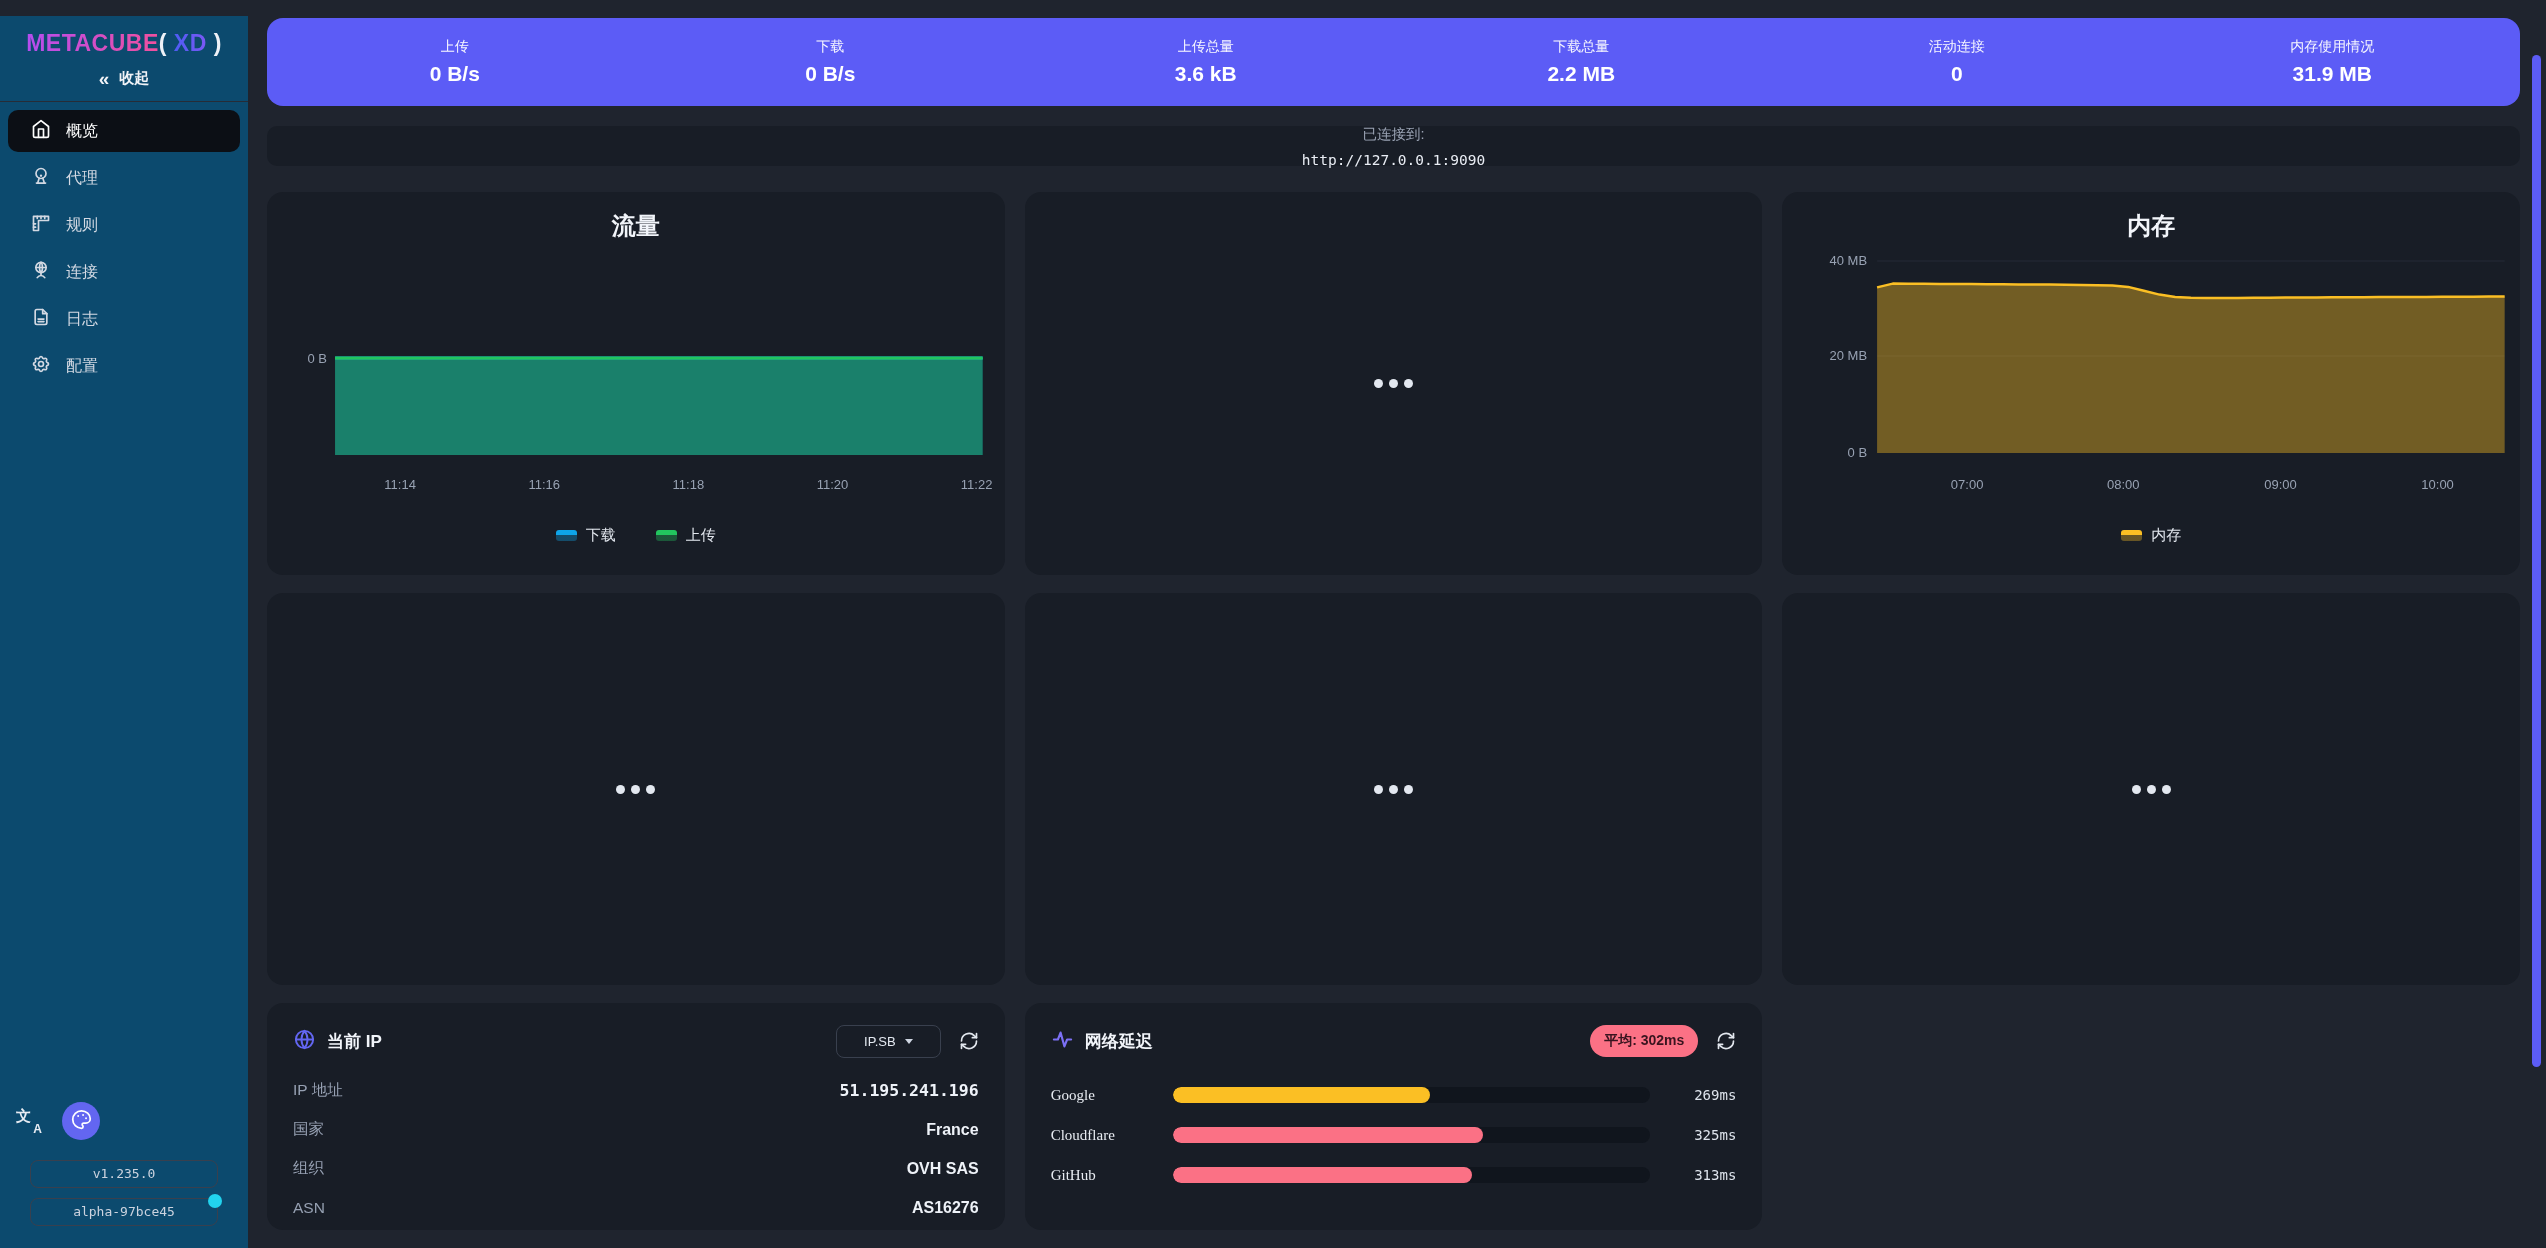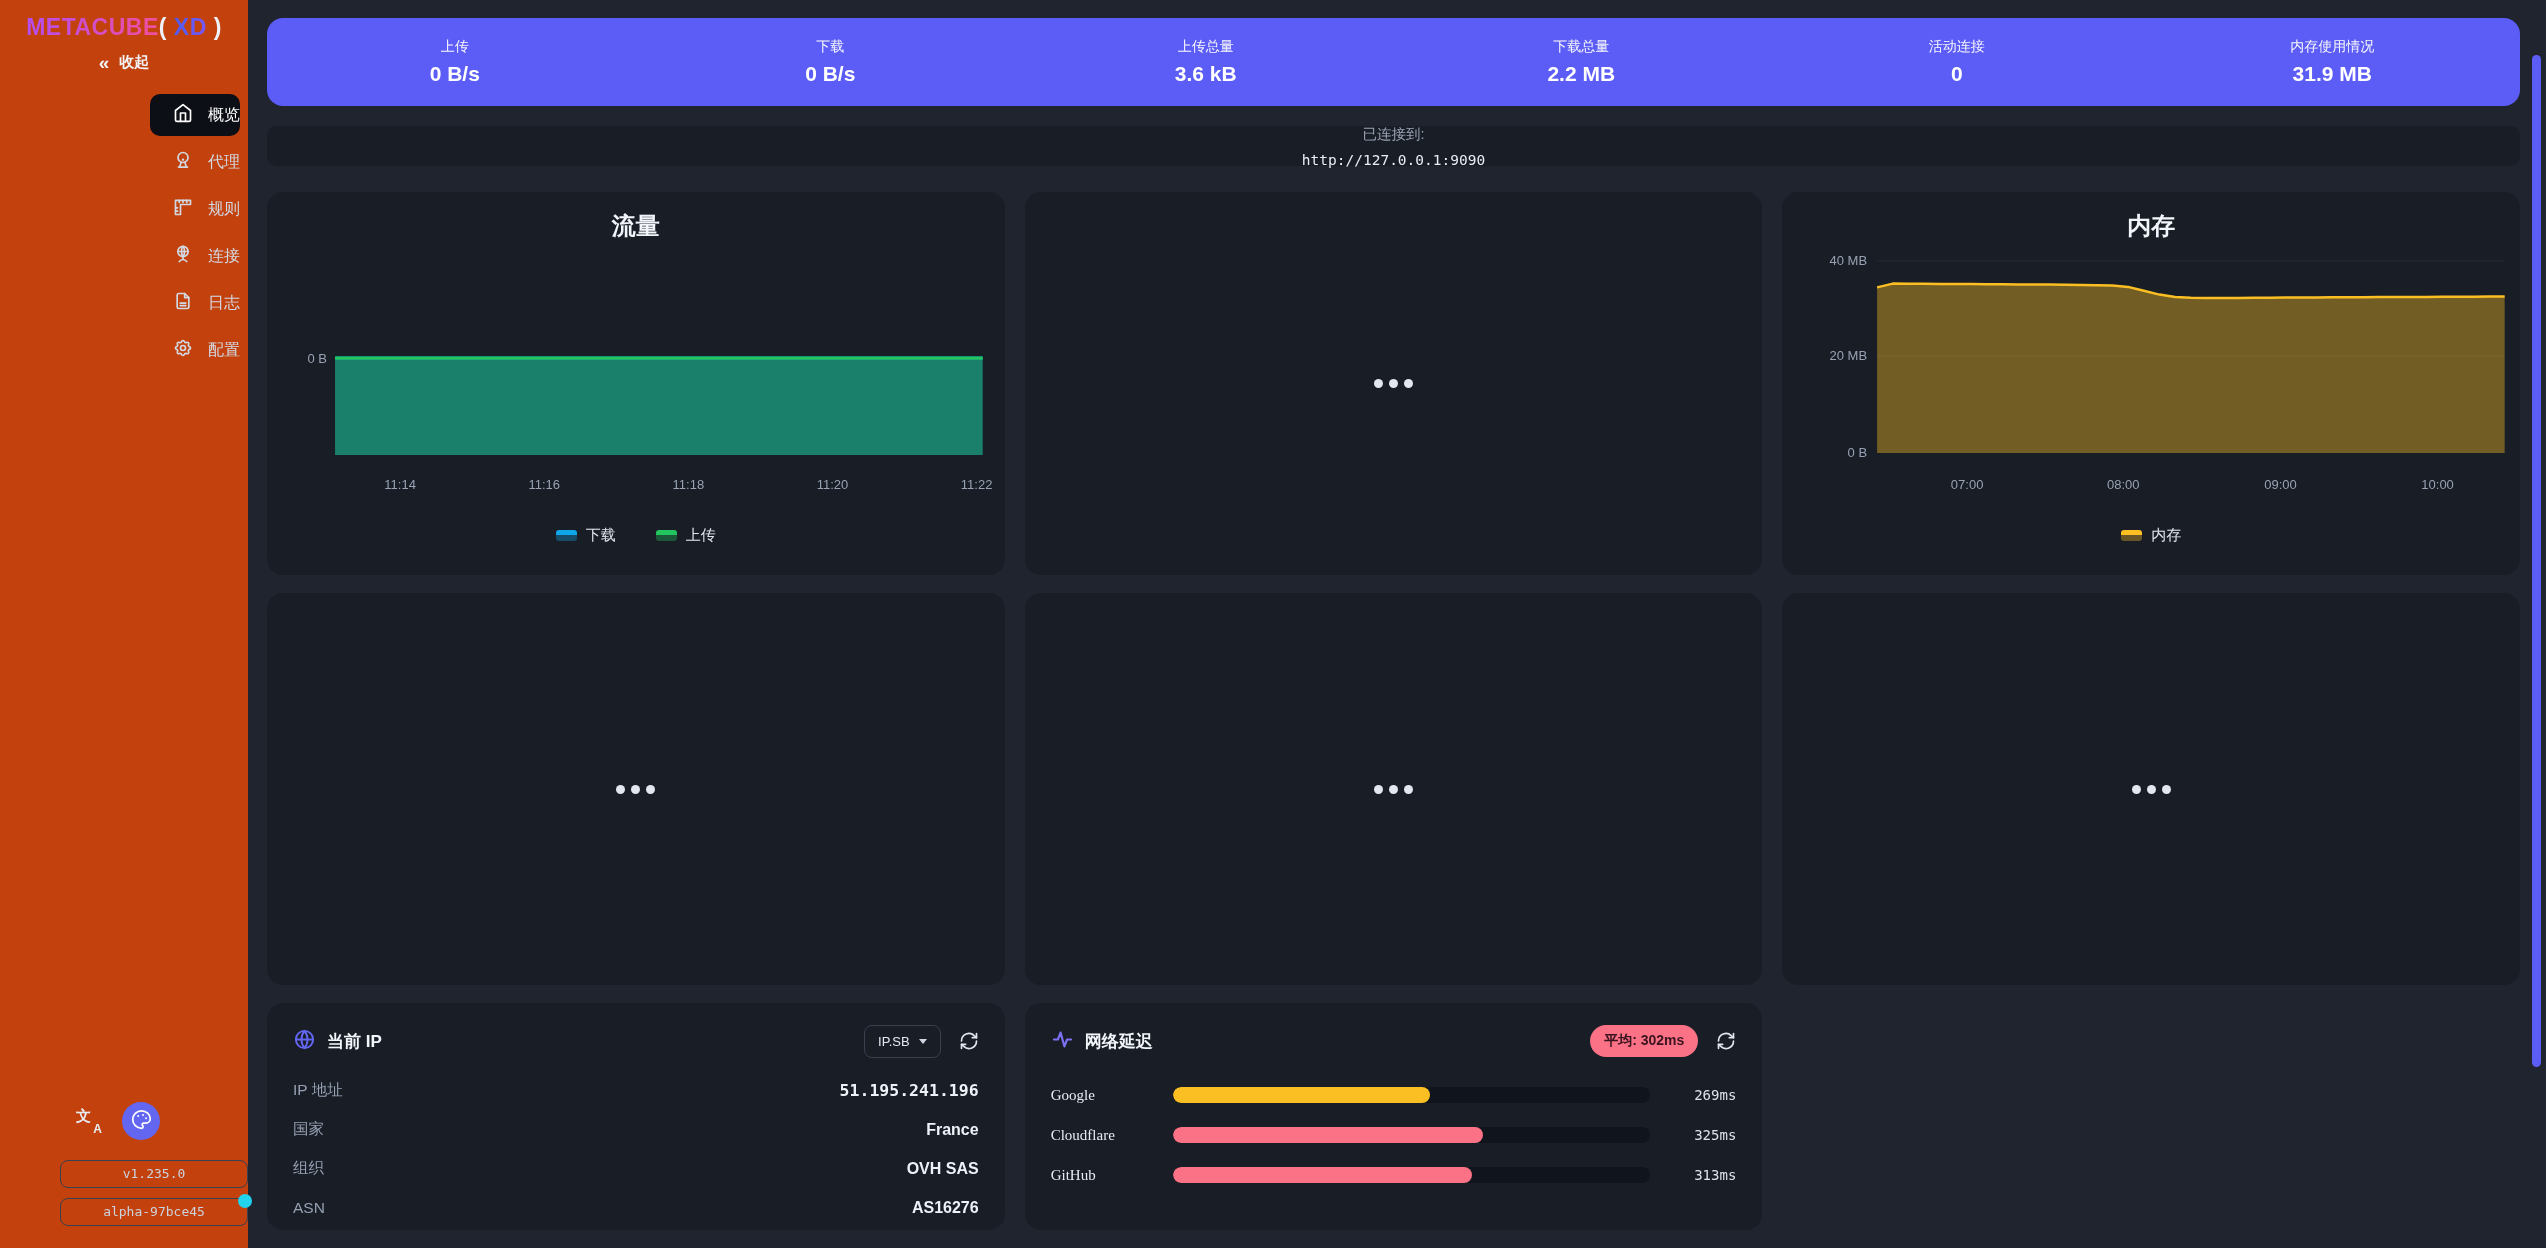--- a/index.html
+++ b/index.html
@@ -5,22 +5,22 @@
   * { margin:0; padding:0; box-sizing:border-box; }
   html,body { width:2546px; height:1248px; overflow:hidden; }
   body {
     background:#1f242e; color:#e9edf4;
     font-family:"Liberation Sans","DejaVu Sans",sans-serif;
   }
   .mono { font-family:"DejaVu Sans Mono","Liberation Mono",monospace; }
 
   
   .sidebar {
-    position:fixed; left:0; top:0; bottom:0; width:248px;
-    background:#c2410c; display:flex; flex-direction:column; z-index:5;align-items:flex-end;
+    position:fixed; left:0; top:16px; bottom:0; width:248px;
+    background:#0c4a6e; display:flex; flex-direction:column; z-index:5;
   }
   .logo { margin:14px auto 4px; font-size:23px; font-weight:700; letter-spacing:.5px; white-space:nowrap; }
   .logo-primary { background:linear-gradient(90deg,#b44df0,#f0509e); -webkit-background-clip:text; background-clip:text; color:transparent; }
   .logo-paren { color:#eef1f7; }
   .logo-accent { background:linear-gradient(90deg,#4d5cf3,#7b58f5); -webkit-background-clip:text; background-clip:text; color:transparent; }
   .collapse-btn { margin:8px auto 13px; display:flex; align-items:center; gap:10px; font-size:15px; font-weight:700; color:#f2f4f8; cursor:pointer; }
   .collapse-chevrons { font-size:19px; line-height:1; }
   .sidebar-divider { height:1px; background:#262c37; }
   .menu { padding:8px 8px 0; }
   .menu-item { display:flex; align-items:center; gap:15px; height:42px; padding-left:23px; margin-bottom:5px; border-radius:10px; font-size:16px; color:#d3d9e3; cursor:pointer; }
@@ -76,21 +76,21 @@
   .legend-label { font-size:15px; color:#e2e7ee; }
 
   .loader { position:absolute; inset:0; display:flex; align-items:center; justify-content:center; gap:6px; }
   .loader span { width:9px; height:9px; border-radius:50%; background:#e3e8f0; }
 
   
   .bottom-card { padding:20px 26px 0; }
   .bc-header { display:flex; align-items:center; gap:11px; height:36px; }
   .bc-title { font-size:17px; font-weight:700; color:#f2f5fa; }
   .bc-controls { margin-left:auto; display:flex; align-items:center; gap:18px; }
-  .ip-select { display:flex; align-items:center; gap:9px; border:1px solid #39404e; border-radius:8px; padding:8px 13px; font-size:13px; color:#e4e9f1; cursor:pointer; }
+  .ip-select { display:flex; align-items:center; gap:9px; border:1px solid #39404e; border-radius:8px; padding:8px 27px; font-size:13px; color:#e4e9f1; cursor:pointer; }
   .caret-down { width:0; height:0; border-left:4px solid transparent; border-right:4px solid transparent; border-top:5px solid #cfd6e2; }
   .refresh-btn { width:20px; height:20px; color:#e2e7ee; cursor:pointer; }
   .refresh-btn svg { width:20px; height:20px; }
   .avg-badge { background:#fb7185; color:#39141f; border-radius:9999px; padding:7px 14px; font-size:14px; font-weight:700; }
 
   .ip-rows { margin-top:12px; }
   .ip-row { display:flex; align-items:center; justify-content:space-between; height:39px; }
   .ip-label { font-size:15.5px; color:#96a0b2; }
   .ip-value { font-size:16px; font-weight:700; color:#eef2f8; }
   .ip-value.mono { font-size:16.5px; }

